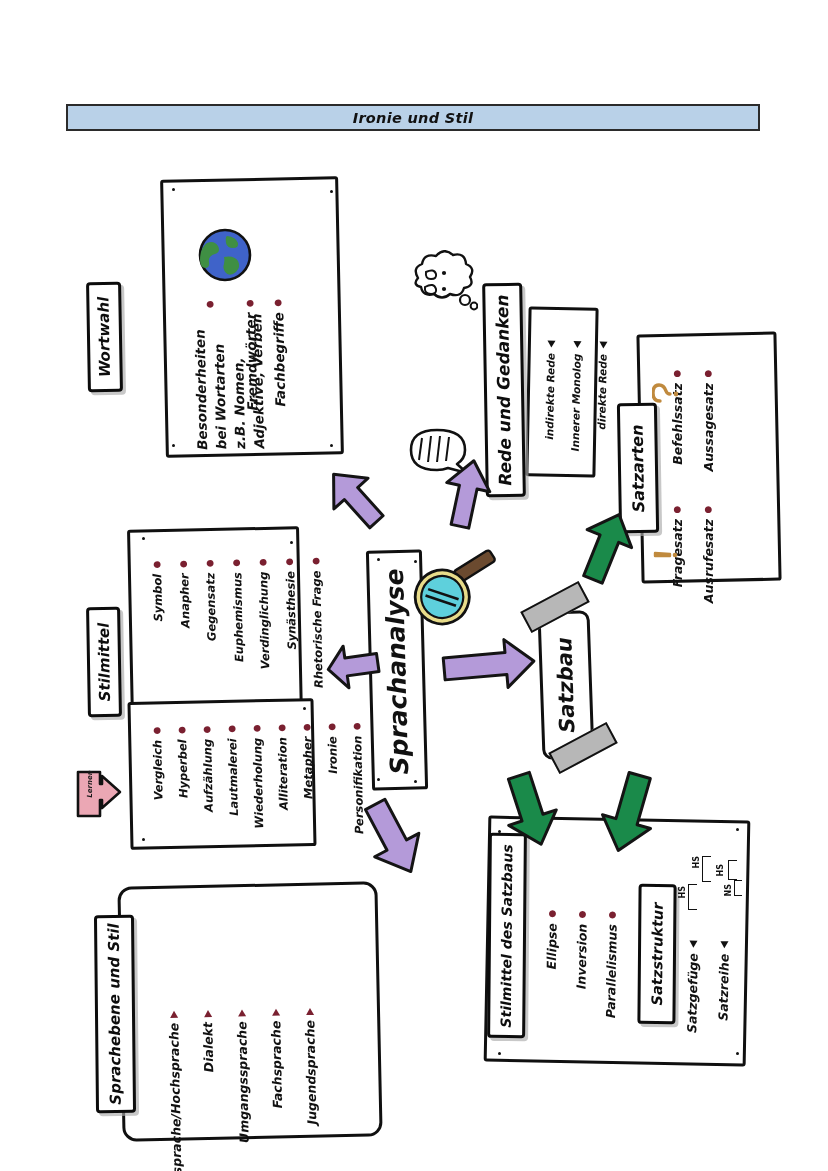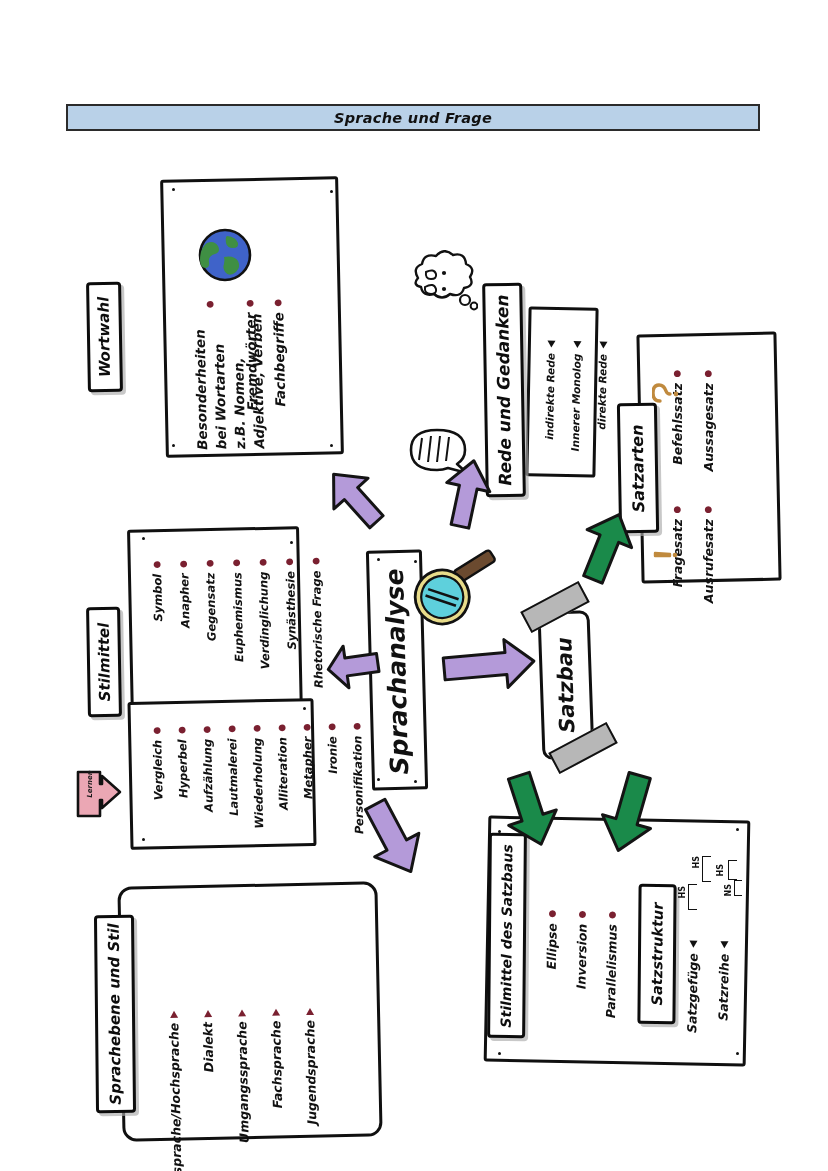--- a/index.html
+++ b/index.html
@@ -106,21 +106,21 @@
     writing-mode:vertical-rl;transform:rotate(180deg);
     font-family:"DejaVu Sans","Liberation Sans",sans-serif;
     font-weight:bold;font-size:8px;color:#111;
   }
   .brk{position:absolute;border:1.5px solid #111;border-left:none;}
 </style>
 </head>
 <body>
 
 <div class="header-bar">
-  <span class="htxt">Sprache und Frage</span>
+  <span class="htxt">Ironie und Stil</span>
 </div>
 
 <div class="box skew1" style="left:163px;top:178px;width:178px;height:278px;"></div>
 <span class="dot" style="left:172px;top:188px;"></span>
 <span class="dot" style="left:330px;top:190px;"></span>
 <span class="dot" style="left:172px;top:444px;"></span>
 <span class="dot" style="left:330px;top:444px;"></span>
 
 <div class="globe" style="left:197px;top:227px;">
   <svg width="56" height="56" viewBox="0 0 56 56">

